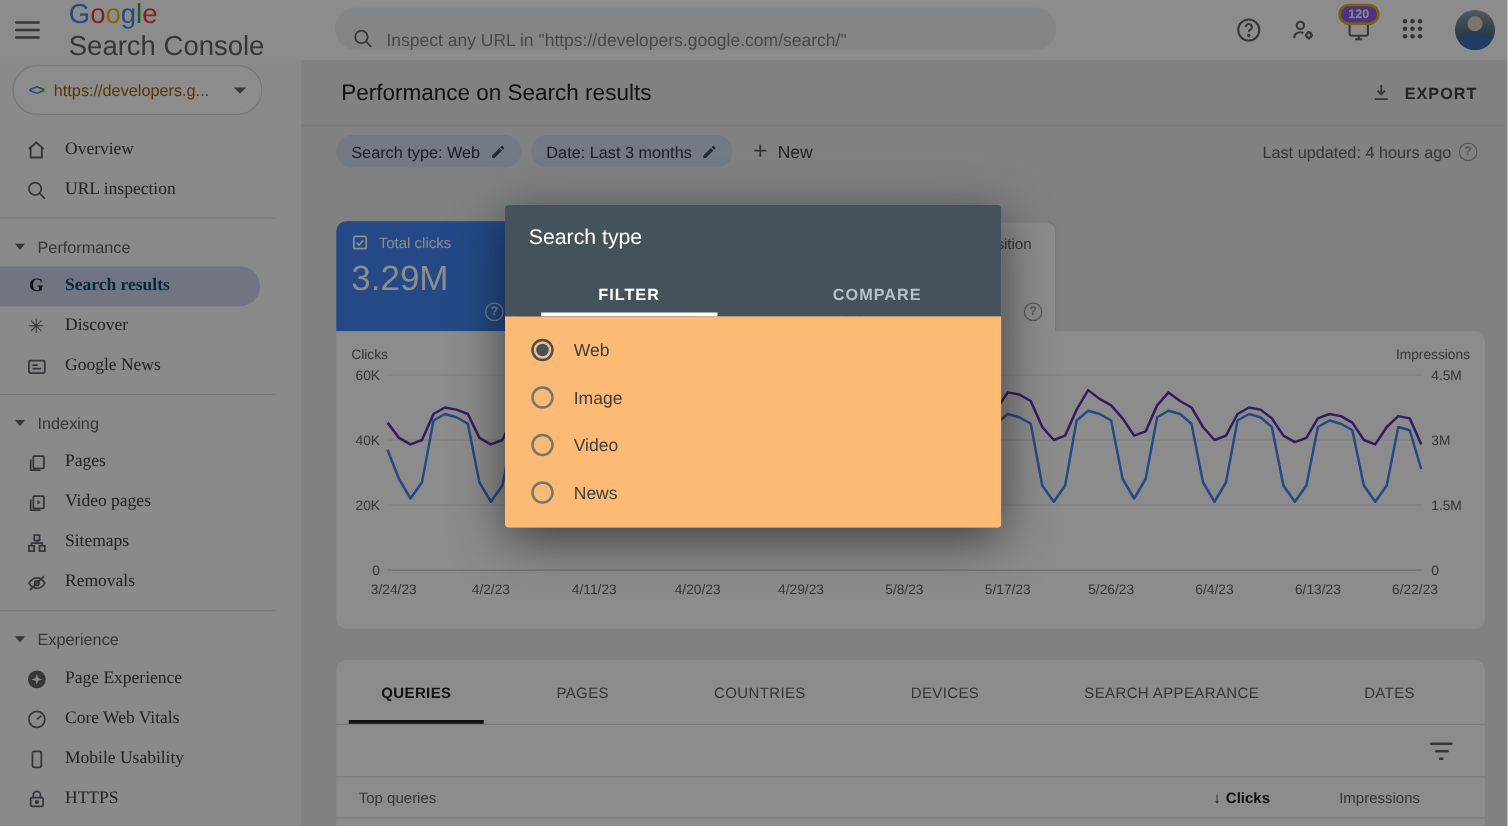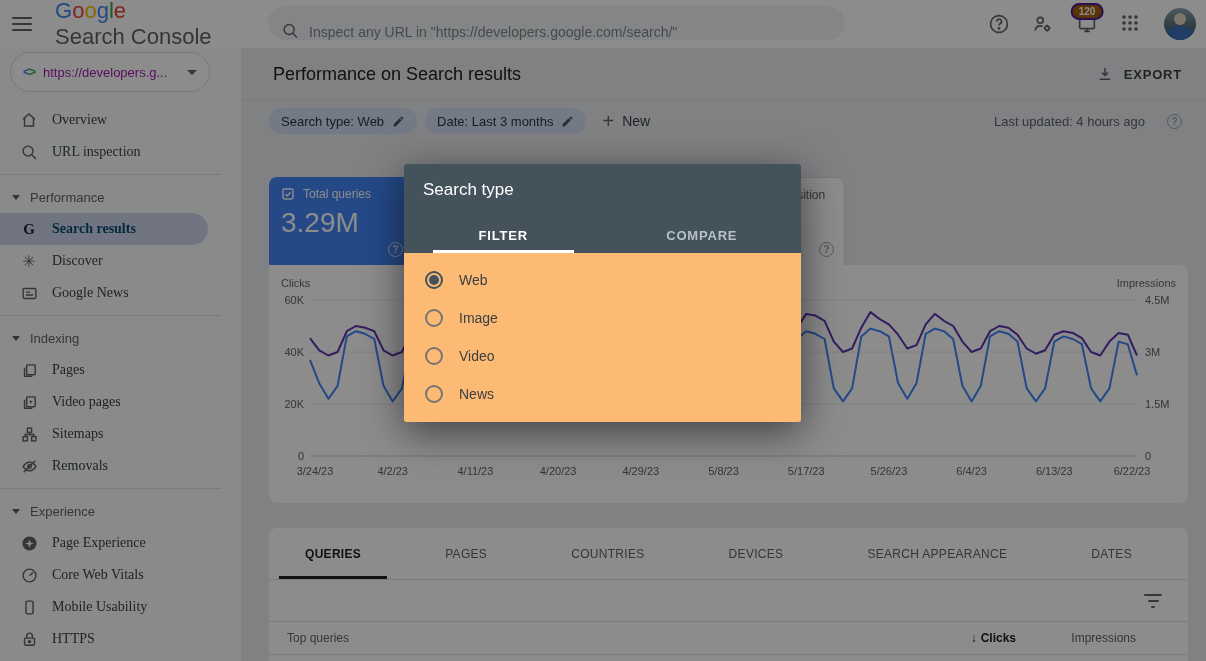--- a/index.html
+++ b/index.html
@@ -15,33 +15,33 @@
   .logo { display:flex; align-items:baseline; margin-left:16px; font-size:22px;flex-direction:column; }
   .logo .g-letters span { font-weight:500; }
   .logo .product { color:#5f6368; margin-left:7px; font-size:22px; }
   .searchpill { position:absolute; left:268px; top:6px; width:577px; height:34px; background:#f1f3f4;
     border-radius:17px; display:flex; align-items:flex-end; padding:0 14px; }
   .searchpill input { border:none; outline:none; background:transparent; font-size:14px; color:#3c4043;
     width:100%; margin-left:10px; font-family:inherit; }
   .searchpill input::placeholder { color:#80868b; }
   .top-icons { position:absolute; right:10px; top:0; height:48px; display:flex; align-items:center; gap:22px; }
   .ticon { width:22px; height:22px; color:#5f6368; position:relative; cursor:pointer; }
-  .badge { position:absolute; top:-10px; left:50%; transform:translateX(-50%); background:#a16207; color:#fff;
-    font-size:10px; font-weight:700; border-radius:9px; padding:1px 6px; border:2px solid #4c1d95; }
+  .badge { position:absolute; top:-10px; left:50%; transform:translateX(-50%); background:#8b5cf6; color:#fff;
+    font-size:10px; font-weight:700; border-radius:9px; padding:1px 6px; border:2px solid #eab308; }
   .avatar { width:32px; height:32px; border-radius:50%; background:linear-gradient(180deg,#90a4ae 0%,#546e7a 60%,#1e6bd6 100%); position:relative; overflow:hidden; cursor:pointer; }
   .avatar:before { content:""; position:absolute; left:10px; top:5px; width:12px; height:12px; border-radius:50%; background:#e3d3c3; }
   .avatar:after { content:""; position:absolute; left:4px; top:18px; width:24px; height:16px; border-radius:10px 10px 0 0; background:#3f6fb5; }
 
   
   .sidebar { position:absolute; left:0; top:48px; width:241px; height:613px; background:#fafbfc; z-index:5; }
   .property { position:absolute; left:10px; top:4px; width:200px; height:40px; border:1px solid #dadce0;
     border-radius:20px; background:#fff; display:flex; align-items:center; padding:0 12px; cursor:pointer; }
   .prop-ico { font-size:12px; font-weight:700; letter-spacing:-1px; margin-right:8px; }
   .prop-ico .lt { color:#4285f4; } .prop-ico .gt { color:#34a853; }
-  .property .txt { font-size:13px; color:#a21caf; flex:1; white-space:nowrap; overflow:hidden; }
+  .property .txt { font-size:13px; color:#a16207; flex:1; white-space:nowrap; overflow:hidden; }
   .property .caret { width:0; height:0; border-left:5px solid transparent; border-right:5px solid transparent;
     border-top:5px solid #5f6368; margin-left:6px; }
   .nav { position:absolute; top:56px; left:0; right:0; }
   .nav-item { height:32px; display:flex; align-items:center; padding-left:20px; cursor:pointer; color:#3c4043;font-family:Liberation Serif, serif; }
   .nav-item .nicon { width:18px; height:18px; color:#5f6368; margin-right:14px; flex:none; display:flex; align-items:center; justify-content:center; }
   .nav-item .nlabel { font-size:14px; }
   .nav-item.active { background:#cdd6ec; border-radius:0 16px 16px 0; margin-right:33px; }
   .nav-item.active .nlabel { color:#0c4a6e; font-weight:700; }
   .nav-hr { border:none; border-top:1px solid #e0e0e0; margin:6px 20px 6px 0; }
   .sec-head { height:32px; display:flex; align-items:center; padding-left:12px; cursor:pointer; }
@@ -57,21 +57,21 @@
   .export { display:flex; align-items:center; gap:10px; color:#3c4043; font-size:13px; font-weight:700;
     letter-spacing:.8px; cursor:pointer; }
   .export svg { width:18px; height:18px; color:#5f6368; }
   .title-hr { position:absolute; left:0; top:52px; width:100%; border:none; border-top:1px solid #dadce0; }
   .chips-row { position:absolute; left:28px; top:60px; right:24px; height:26px; display:flex; align-items:center; gap:8px; }
   .chip { height:26px; background:#d3dcf5; border-radius:13px; display:flex; align-items:center; gap:8px;
     padding:0 12px; font-size:13px; color:#2b3445; cursor:pointer; }
   .chip svg { width:13px; height:13px; color:#44525c; }
   .newchip { display:flex; align-items:center; gap:8px; color:#3c4043; font-size:14px; cursor:pointer; margin-left:8px; }
   .newchip .plus { font-size:20px; color:#5f6368; line-height:1; }
-  .lastupd { margin-left:auto; display:flex; align-items:center; gap:22px; font-size:13px; color:#5f6368; }
+  .lastupd { margin-left:auto; display:flex; align-items:center; gap:6px; font-size:13px; color:#5f6368; }
   .qmark { width:15px; height:15px; border:1.5px solid #9aa0a6; border-radius:50%; color:#9aa0a6; font-size:10px;
     display:flex; align-items:center; justify-content:center; font-weight:700; }
 
   
   .cards { position:absolute; left:28px; top:129px; display:flex; }
   .card { width:144px; height:88px; border-radius:8px 8px 0 0; position:relative; padding:10px 12px; cursor:pointer; }
   .card.c-blue { background:#4285f4; color:#fff; }
   .card.c-purple { background:#5e35b1; color:#fff; }
   .card.c-white { background:#fff; border:1px solid #dadce0; border-bottom:none; color:#5f6368; }
   .card .head { display:flex; align-items:center; gap:8px; font-size:12px; white-space:nowrap; }
@@ -356,21 +356,21 @@
     </div>
   </div>
 
   <div class="cards">
     <div class="card c-blue">
       <div class="head">
         <svg class="cbox" viewBox="0 0 24 24" fill="none" stroke="#fff" stroke-width="2.4">
             <rect x="3.5" y="3.5" width="17" height="17" rx="2.5"></rect>
             <path d="M7.5 12.5l3 3 6-6.5"></path>
           </svg>
-        <span>Total queries</span>
+        <span>Total clicks</span>
       </div>
       <div class="val">3.29M</div>
       <span class="qmark chelp">?</span>
     </div>
     <div class="card c-purple">
       <div class="head">
         <svg class="cbox" viewBox="0 0 24 24" fill="none" stroke="#fff" stroke-width="2.4">
             <rect x="3.5" y="3.5" width="17" height="17" rx="2.5"></rect>
             <path d="M7.5 12.5l3 3 6-6.5"></path>
           </svg>

